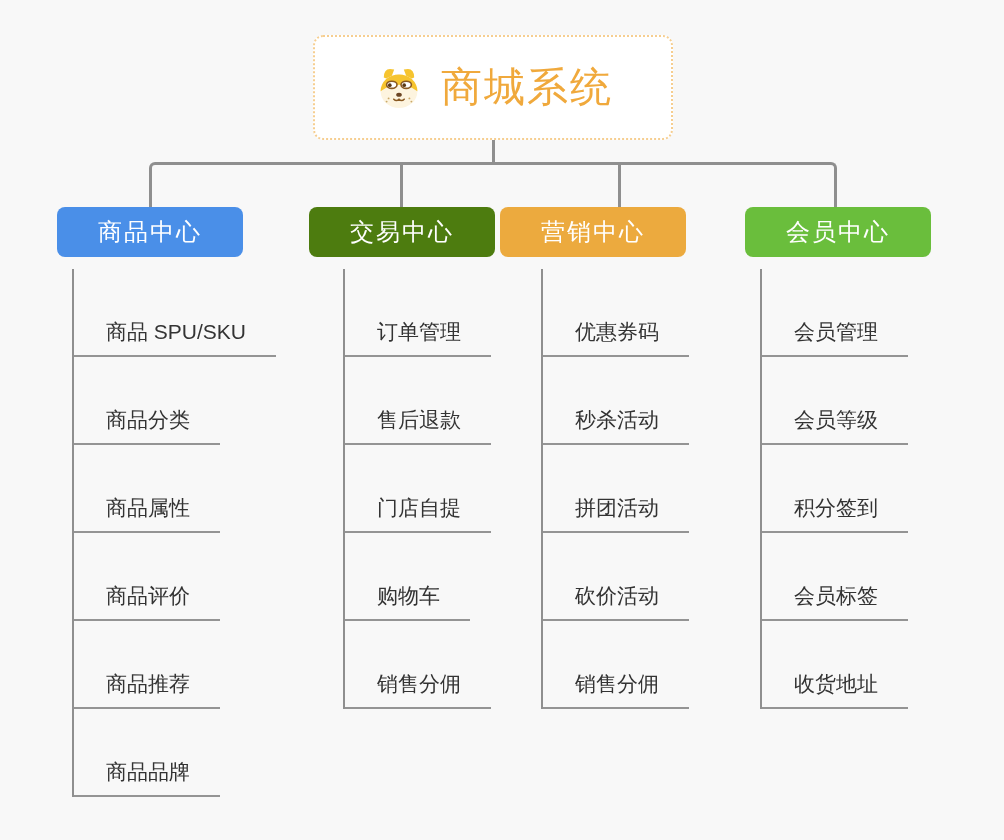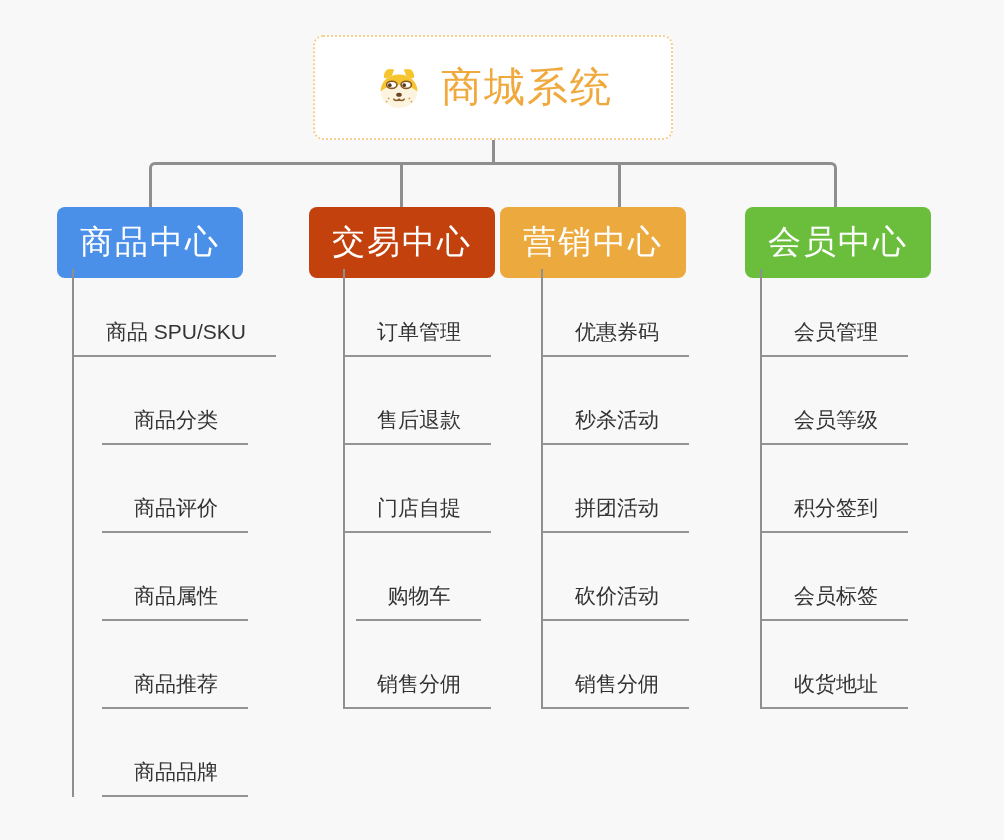--- a/index.html
+++ b/index.html
@@ -57,40 +57,40 @@
     position: absolute;
     top: 162px;
     width: 3px; height: 45px;
     background: #8F8F8F;
   }
 
   
   .branch-node {
     position: absolute;
     top: 207px;
-    width: 186px; height: 71px;
+    width: 186px; height: 50px;
     border-radius: 8px;
     display: flex;
     align-items: center;
     justify-content: center;
     color: #FFFFFF;
-    font-size: 33px;
+    font-size: 24px;
     letter-spacing: 2px;
     white-space: nowrap;
     cursor: default;
   }
 
   
   .branch-children {
     position: absolute;
     top: 269px;
     border-left: 2px solid #8F8F8F;
     display: flex;
     flex-direction: column;
-    align-items: center;
+    align-items: flex-start;
   }
   .child-item {
     box-sizing: border-box;
     height: 88px;
     display: flex;
     align-items: flex-end;
     padding: 0 30px 9px 32px;
     border-bottom: 2px solid #949494;
     font-size: 21px;
     color: #333333;
@@ -130,29 +130,29 @@
   <div class="conn-drop" style="left:618px;"></div>
 
   <div id="branches">
   <div>
     <div class="branch-node" style="left: 57px; background: rgb(74, 143, 232);">
       <span>商品中心</span>
     </div>
     <div class="branch-children" style="left: 72px;">
           <div class="child-item">商品 SPU/SKU</div>
           <div class="child-item">商品分类</div>
+          <div class="child-item">商品属性</div>
           <div class="child-item">商品评价</div>
-          <div class="child-item">商品属性</div>
           <div class="child-item">商品推荐</div>
           <div class="child-item">商品品牌</div>
         </div>
   </div>
 
   <div>
-    <div class="branch-node" style="left: 309px; background: #c2410c;">
+    <div class="branch-node" style="left: 309px; background: #4d7c0f;">
       <span>交易中心</span>
     </div>
     <div class="branch-children" style="left: 343px;">
           <div class="child-item">订单管理</div>
           <div class="child-item">售后退款</div>
           <div class="child-item">门店自提</div>
           <div class="child-item">购物车</div>
           <div class="child-item">销售分佣</div>
         </div>
   </div>

